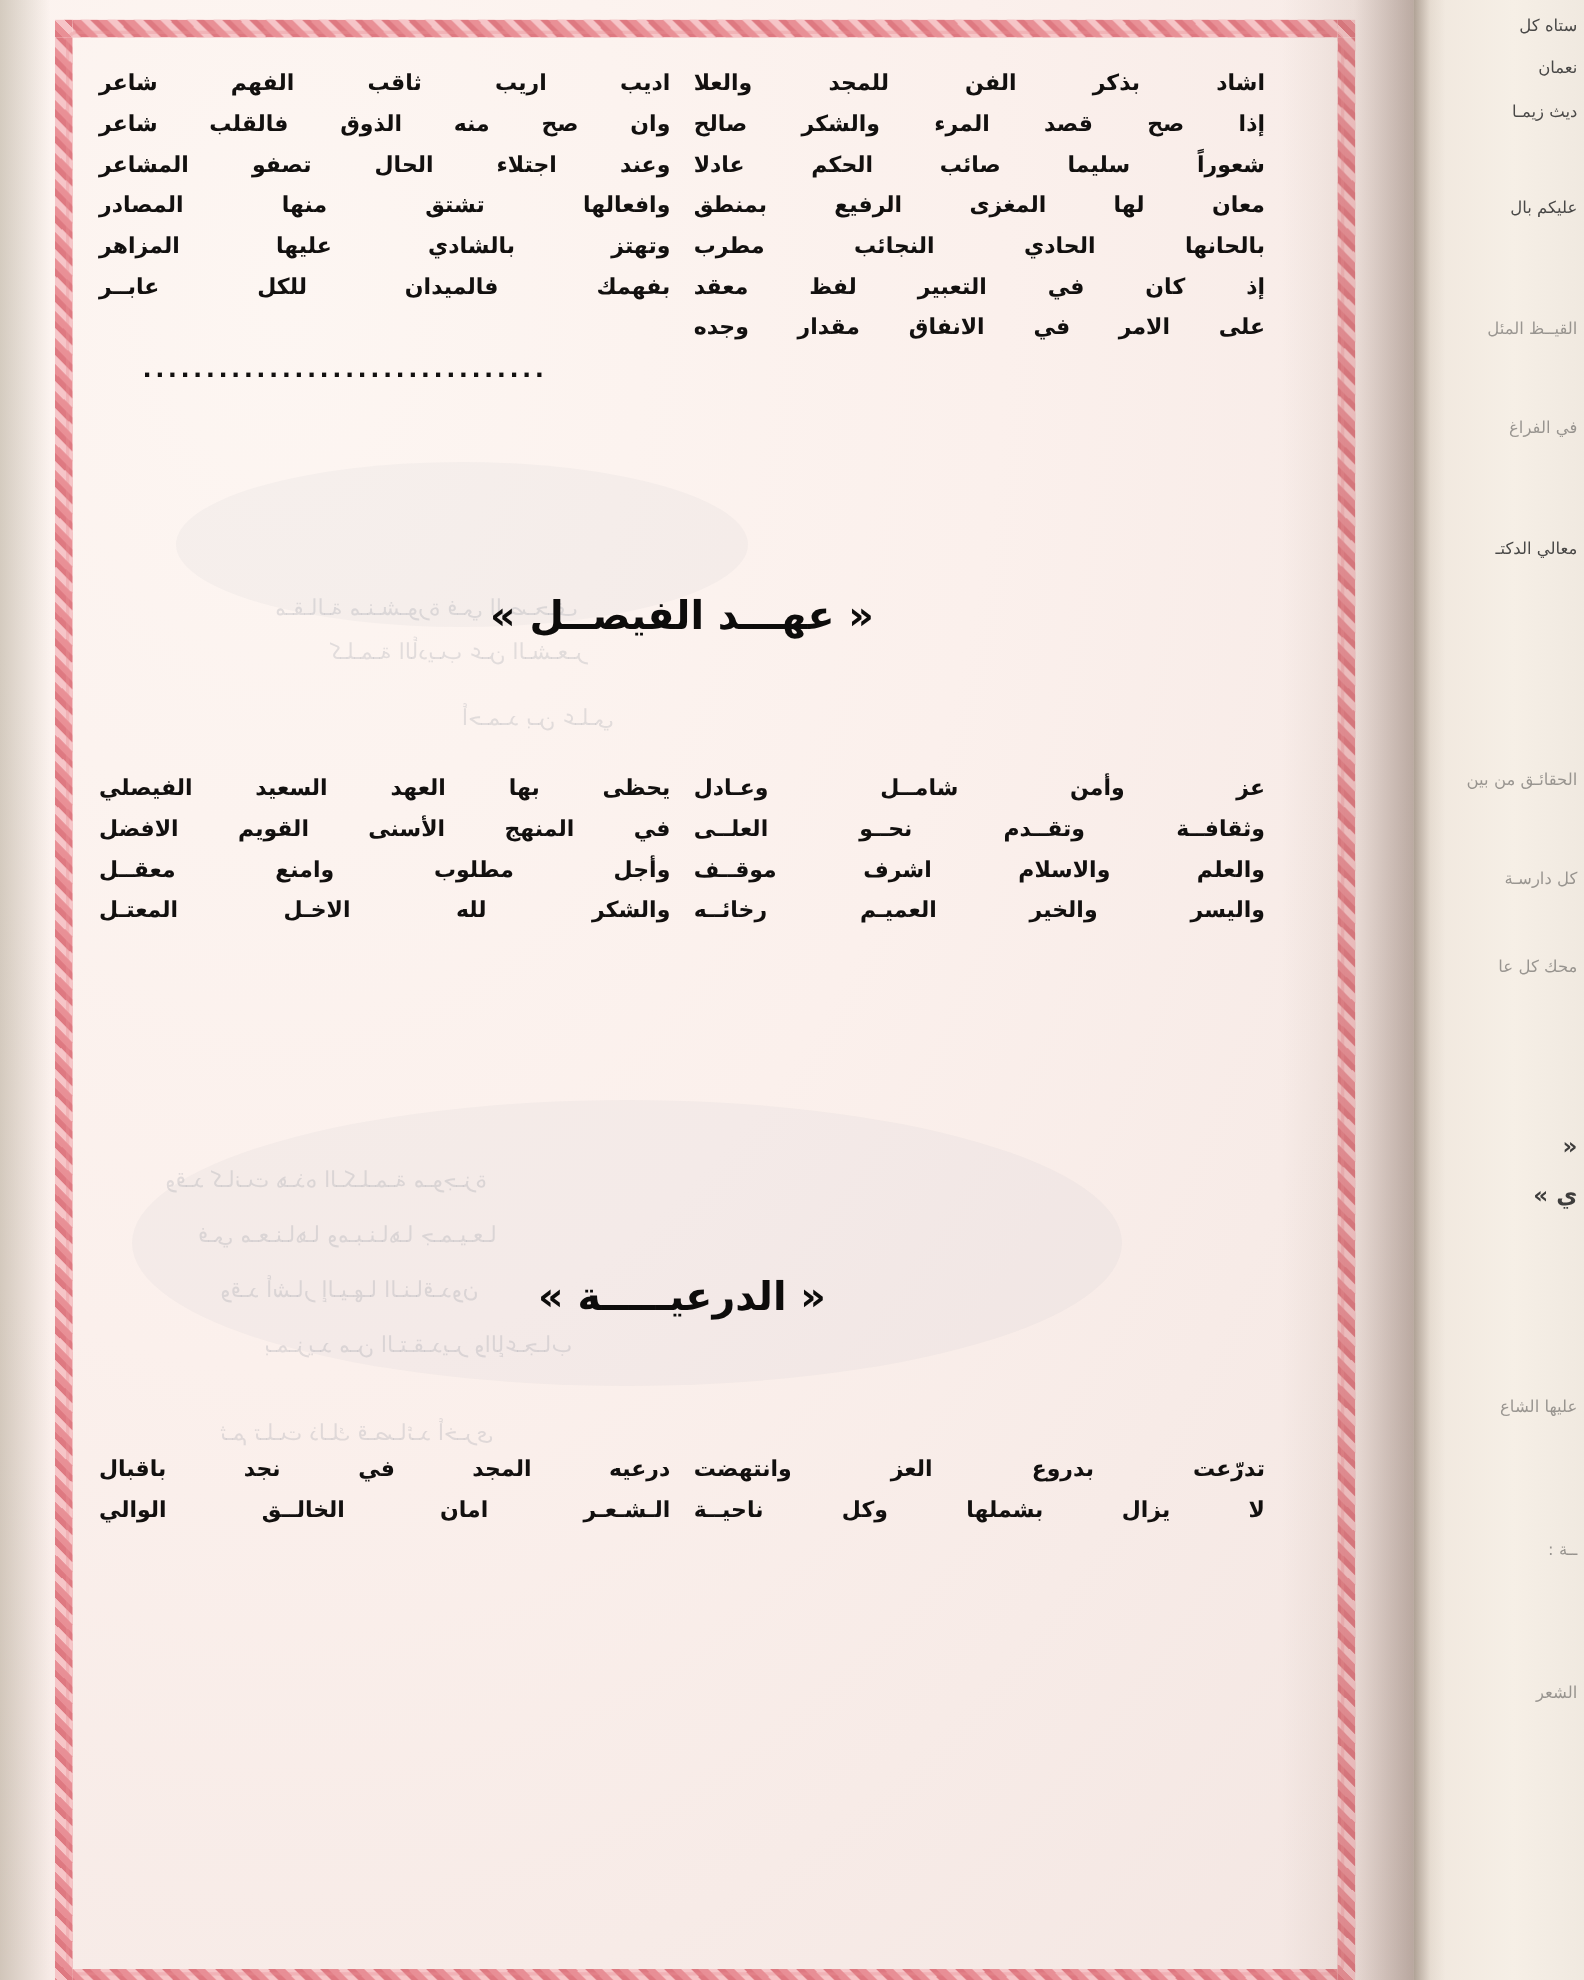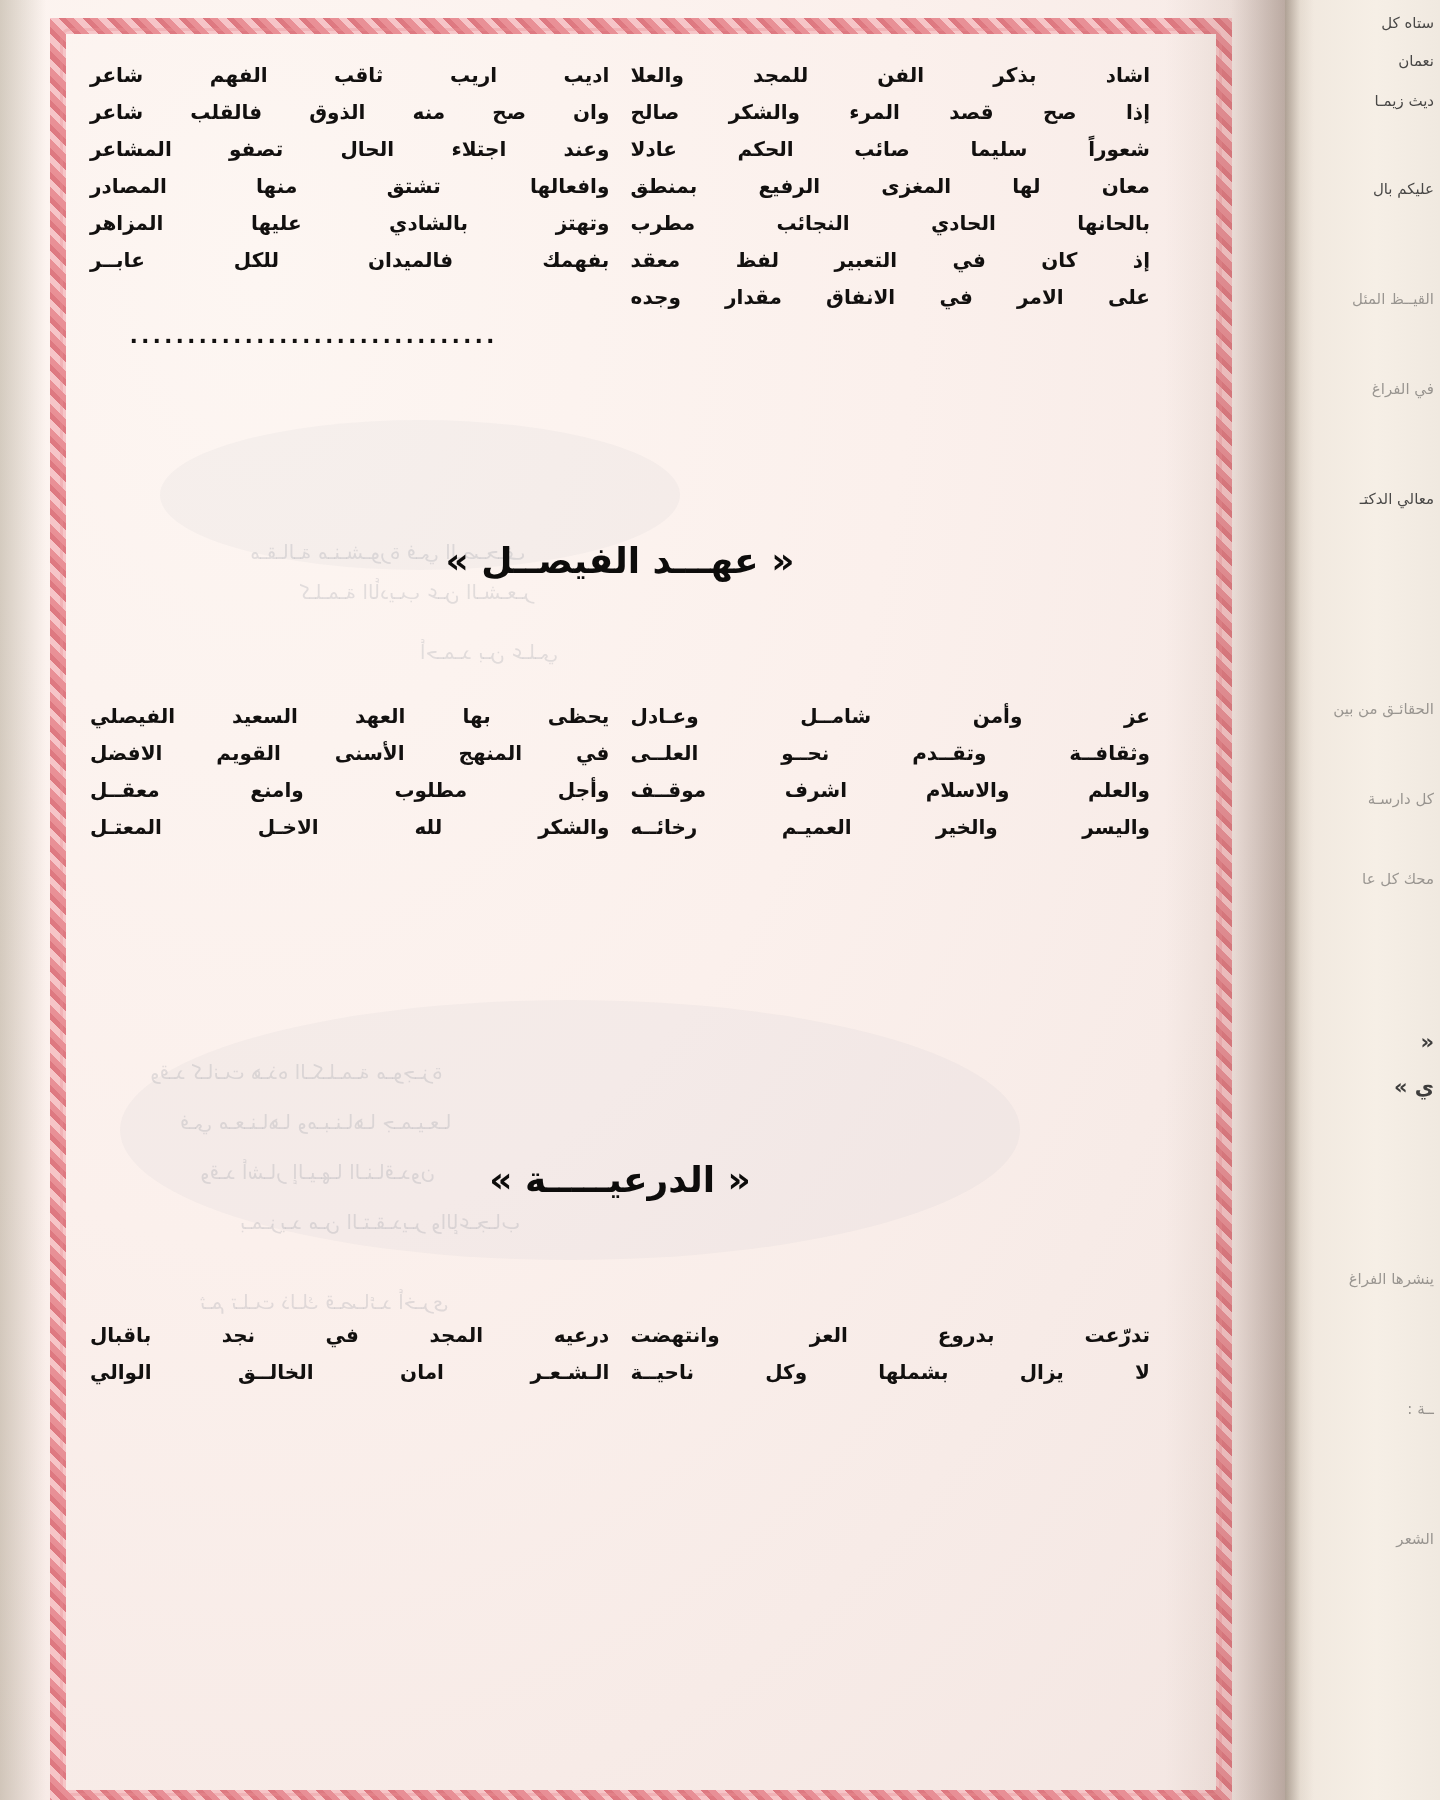--- a/index.html
+++ b/index.html
@@ -184,21 +184,21 @@
     <div class="np-line" style="top:92px">ديث زيمـا</div>
     <div class="np-line" style="top:180px">عليكم بال</div>
     <div class="np-line faint" style="top:290px">القيــظ المئل</div>
     <div class="np-line faint" style="top:380px">في الفراغ</div>
     <div class="np-line" style="top:490px">معالي الدكتـ</div>
     <div class="np-line faint" style="top:700px">الحقائـق من بين</div>
     <div class="np-line faint" style="top:790px">كل دارسـة</div>
     <div class="np-line faint" style="top:870px">محك كل عا</div>
     <div class="np-line big" style="top:1030px">«</div>
     <div class="np-line big" style="top:1075px">ي »</div>
-    <div class="np-line faint" style="top:1270px">ينشرها الفراغ</div>
+    <div class="np-line faint" style="top:1270px">عليها الشاع</div>
     <div class="np-line faint" style="top:1400px">ــة :</div>
     <div class="np-line faint" style="top:1530px">الشعر</div>
   </div>
 
   <div class="sheet">
 
     <div class="blotch" style="top:420px; left:160px; width:520px; height:150px; background:rgba(120,130,150,.05);"></div>
     <div class="blotch" style="top:1000px; left:120px; width:900px; height:260px; background:rgba(120,130,150,.05);"></div>
 
     <div class="bleed" style="top:540px; left:250px;">مـقـالـة مـنـشـورة فـي الـصـحـف</div>

